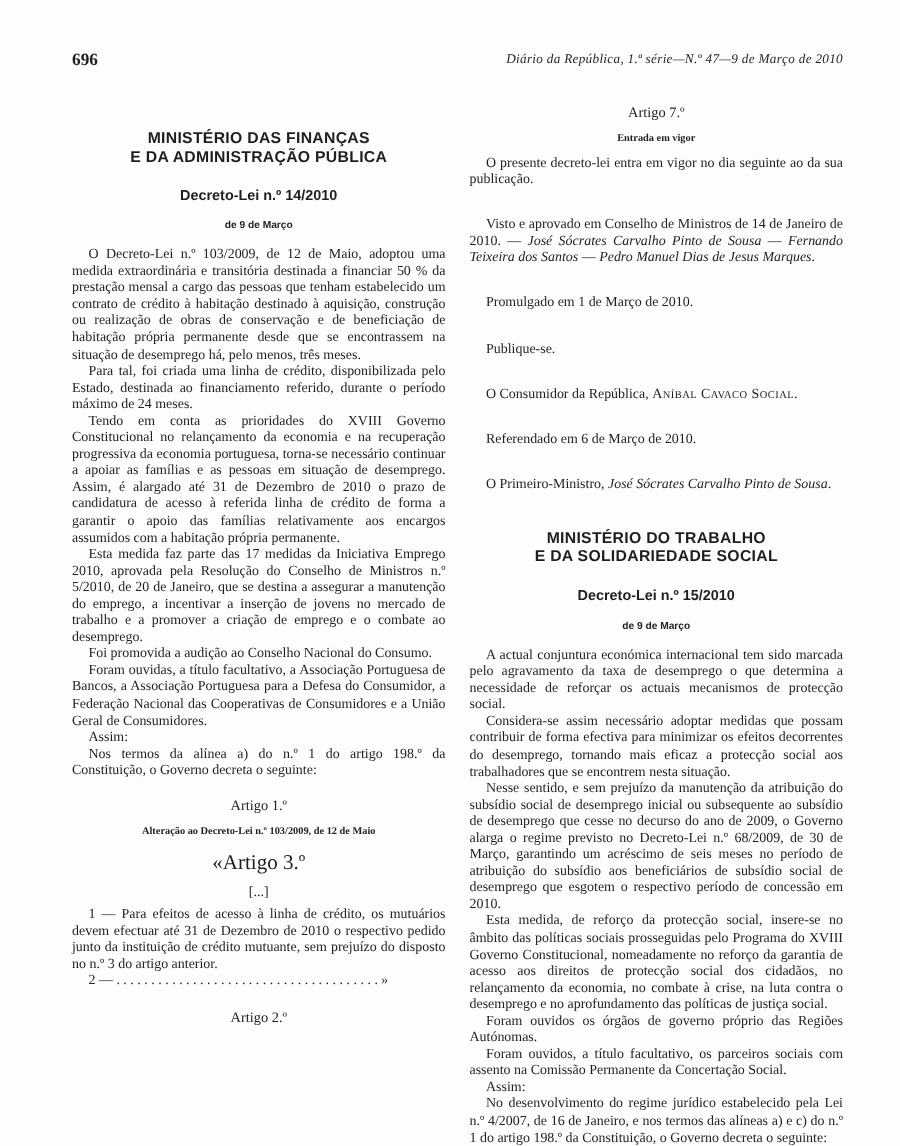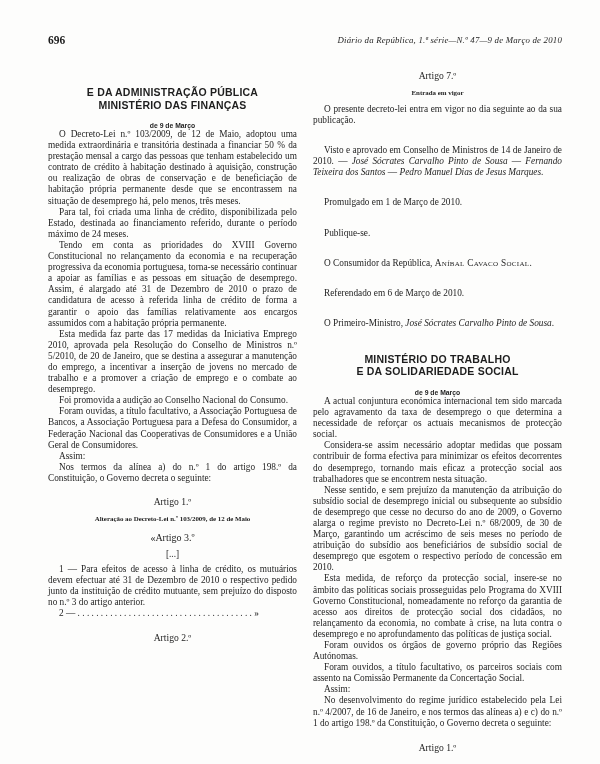--- a/index.html
+++ b/index.html
@@ -3,35 +3,35 @@
 <meta charset="utf-8">
 <style>
   * { margin:0; padding:0; box-sizing:border-box; }
   html,body { width:600px; height:764px; }
   body { background:#f2f2f0; font-family:"Liberation Serif", serif; }
   .page {
     width:600px; height:764px; background:#fdfdfc; color:#1e1e1e;
     padding:34px 38px 0 48px; overflow:hidden; position:relative;
   }
   
-  .hdr { display:flex; justify-content:space-between; align-items:center; margin-bottom:16px; }
+  .hdr { display:flex; justify-content:space-between; align-items:flex-start; margin-bottom:16px; }
   .page-num { font-weight:bold; font-size:11.5px; font-family:"Liberation Serif", serif; }
   .edition { font-style:italic; font-size:8.8px; letter-spacing:.2px; }
   
   .columns { display:flex; gap:16px; }
   .col { width:249px; flex:0 0 249px; }
   
   .ministry { font-family:"Liberation Sans", sans-serif; font-weight:bold; font-size:10.5px; line-height:12.5px; text-align:center; letter-spacing:.2px; }
   .decree-title { font-family:"Liberation Sans", sans-serif; font-weight:bold; font-size:9.6px; text-align:center; margin-top:14px; }
   .decree-date { font-family:"Liberation Sans", sans-serif; font-weight:bold; font-size:6.8px; text-align:center; margin-top:11px; }
   .para { font-size:9.3px; line-height:11.1px; text-align:justify; text-indent:11px; }
-  .first-para { margin-top:0; }
+  .first-para { margin-top:11px; }
   .art-heading { font-size:9.6px; text-align:center; margin:12px 0 8px; }
   .art-sub { font-size:6.9px; font-weight:bold; text-align:center; margin:0 0 8px; }
-  .quote-head { font-size:10px; text-align:center; margin:10px 0 6px; }
+  .quote-head { font-size:14px; text-align:center; margin:10px 0 6px; }
   .ellipsis { font-size:9.3px; text-align:center; margin:0 0 5px; }
   .dots { font-size:9.3px; line-height:11.1px; text-indent:11px; white-space:nowrap; overflow:hidden; }
   .sig { margin-top:5px; }
   .sig .para { margin-top:19px; }
   .it { font-style:italic; }
   .sc { font-variant:small-caps; letter-spacing:.3px; }
   .ministry-2 { margin-top:24px; }
   .art-heading-top { margin-top:8px; }
   .art-heading-bottom { margin-top:13px; }
 </style>
@@ -42,23 +42,24 @@
 
   <div class="hdr">
     <span class="page-num">696</span>
     <span class="edition">Diário da República, 1.ª série—N.º 47—9 de Março de 2010</span>
   </div>
 
   <div class="columns">
 
     <div class="col">
       <div class="ministry ministry-2">
+        <div>MINISTÉRIO DAS FINANÇAS</div>
         <div>E DA ADMINISTRAÇÃO PÚBLICA</div>
-        <div>MINISTÉRIO DAS FINANÇAS</div>
       </div>
+      <div class="decree-title">Decreto-Lei n.º 14/2010</div>
       <div class="decree-date">de 9 de Março</div>
 
       <p class="para first-para">O Decreto-Lei n.º 103/2009, de 12 de Maio, adoptou uma medida extraordinária e transitória destinada a financiar 50 % da prestação mensal a cargo das pessoas que tenham estabelecido um contrato de crédito à habitação destinado à aquisição, construção ou realização de obras de conservação e de beneficiação de habitação própria permanente desde que se encontrassem na situação de desemprego há, pelo menos, três meses.</p>
       <p class="para">Para tal, foi criada uma linha de crédito, disponibilizada pelo Estado, destinada ao financiamento referido, durante o período máximo de 24 meses.</p>
       <p class="para">Tendo em conta as prioridades do XVIII Governo Constitucional no relançamento da economia e na recuperação progressiva da economia portuguesa, torna-se necessário continuar a apoiar as famílias e as pessoas em situação de desemprego. Assim, é alargado até 31 de Dezembro de 2010 o prazo de candidatura de acesso à referida linha de crédito de forma a garantir o apoio das famílias relativamente aos encargos assumidos com a habitação própria permanente.</p>
       <p class="para">Esta medida faz parte das 17 medidas da Iniciativa Emprego 2010, aprovada pela Resolução do Conselho de Ministros n.º 5/2010, de 20 de Janeiro, que se destina a assegurar a manutenção do emprego, a incentivar a inserção de jovens no mercado de trabalho e a promover a criação de emprego e o combate ao desemprego.</p>
       <p class="para">Foi promovida a audição ao Conselho Nacional do Consumo.</p>
       <p class="para">Foram ouvidas, a título facultativo, a Associação Portuguesa de Bancos, a Associação Portuguesa para a Defesa do Consumidor, a Federação Nacional das Cooperativas de Consumidores e a União Geral de Consumidores.</p>
       <p class="para">Assim:</p>
       <p class="para">Nos termos da alínea a) do n.º 1 do artigo 198.º da Constituição, o Governo decreta o seguinte:</p>
@@ -85,20 +86,21 @@
         <p class="para">Publique-se.</p>
         <p class="para"><span>O Consumidor da República, </span><span class="sc">Aníbal Cavaco Social</span><span>.</span></p>
         <p class="para">Referendado em 6 de Março de 2010.</p>
         <p class="para"><span>O Primeiro-Ministro, </span><span class="it">José Sócrates Carvalho Pinto de Sousa</span><span>.</span></p>
       </div>
 
       <div class="ministry ministry-2">
         <div>MINISTÉRIO DO TRABALHO</div>
         <div>E DA SOLIDARIEDADE SOCIAL</div>
       </div>
+      <div class="decree-title">Decreto-Lei n.º 15/2010</div>
       <div class="decree-date">de 9 de Março</div>
 
       <p class="para first-para">A actual conjuntura económica internacional tem sido marcada pelo agravamento da taxa de desemprego o que determina a necessidade de reforçar os actuais mecanismos de protecção social.</p>
       <p class="para">Considera-se assim necessário adoptar medidas que possam contribuir de forma efectiva para minimizar os efeitos decorrentes do desemprego, tornando mais eficaz a protecção social aos trabalhadores que se encontrem nesta situação.</p>
       <p class="para">Nesse sentido, e sem prejuízo da manutenção da atribuição do subsídio social de desemprego inicial ou subsequente ao subsídio de desemprego que cesse no decurso do ano de 2009, o Governo alarga o regime previsto no Decreto-Lei n.º 68/2009, de 30 de Março, garantindo um acréscimo de seis meses no período de atribuição do subsídio aos beneficiários de subsídio social de desemprego que esgotem o respectivo período de concessão em 2010.</p>
       <p class="para">Esta medida, de reforço da protecção social, insere-se no âmbito das políticas sociais prosseguidas pelo Programa do XVIII Governo Constitucional, nomeadamente no reforço da garantia de acesso aos direitos de protecção social dos cidadãos, no relançamento da economia, no combate à crise, na luta contra o desemprego e no aprofundamento das políticas de justiça social.</p>
       <p class="para">Foram ouvidos os órgãos de governo próprio das Regiões Autónomas.</p>
       <p class="para">Foram ouvidos, a título facultativo, os parceiros sociais com assento na Comissão Permanente da Concertação Social.</p>
       <p class="para">Assim:</p>
       <p class="para">No desenvolvimento do regime jurídico estabelecido pela Lei n.º 4/2007, de 16 de Janeiro, e nos termos das alíneas a) e c) do n.º 1 do artigo 198.º da Constituição, o Governo decreta o seguinte:</p>

